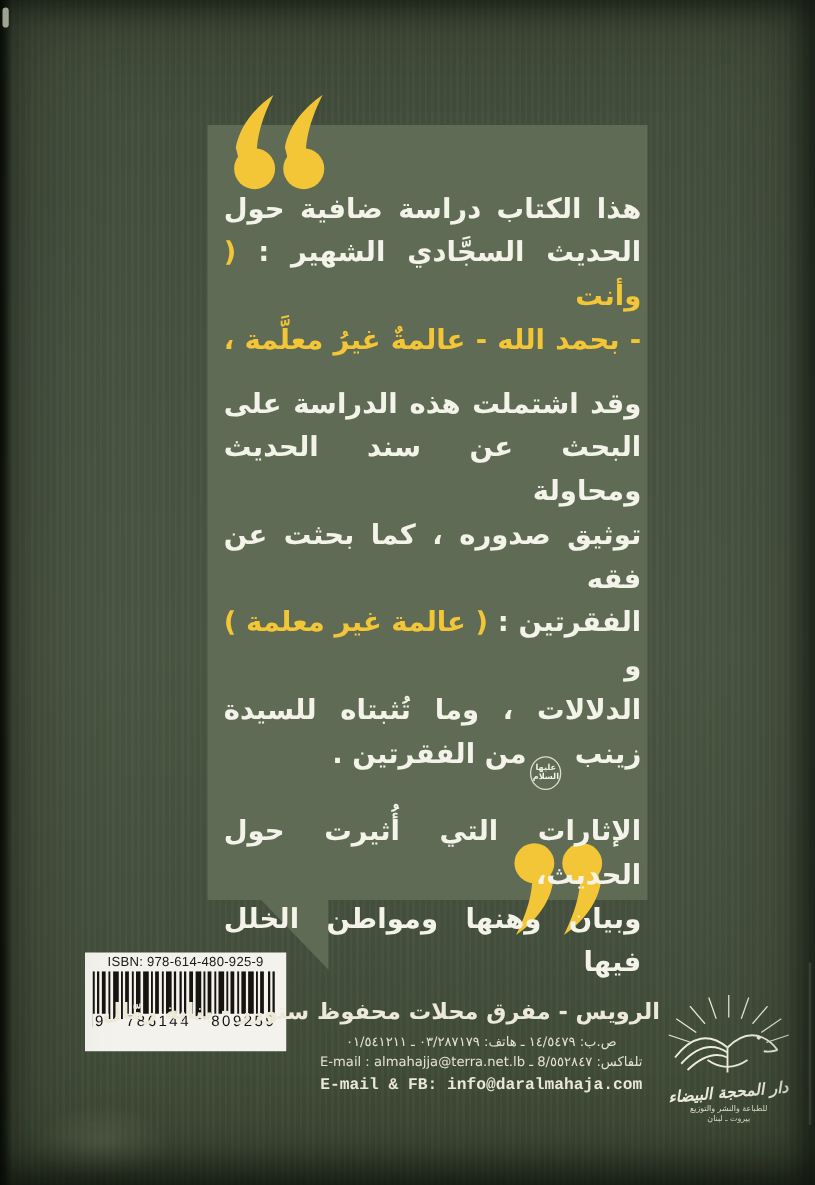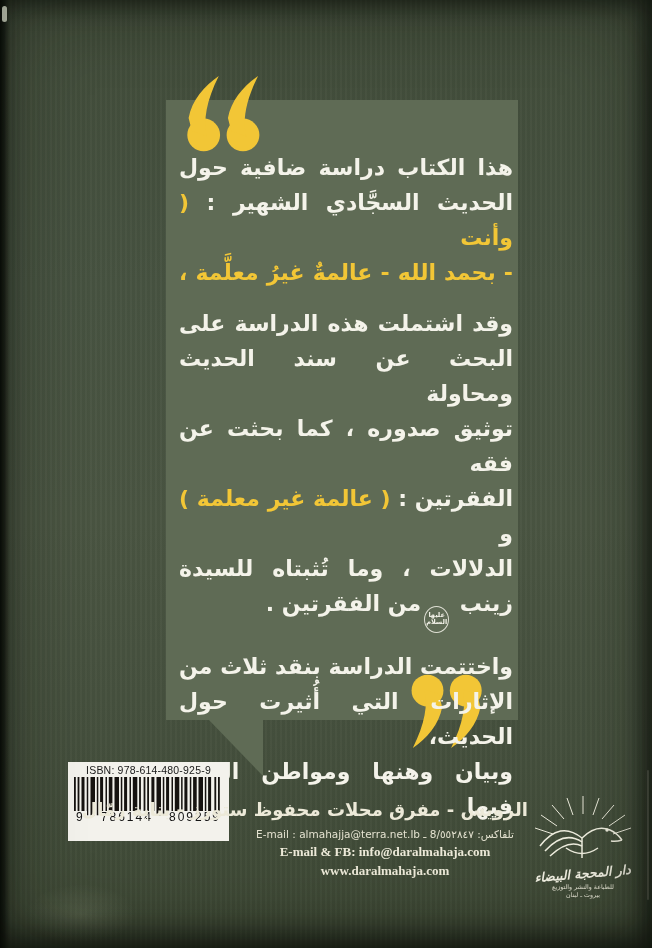--- a/index.html
+++ b/index.html
@@ -48,21 +48,21 @@
     text-align:center;letter-spacing:.2px;line-height:12px;}
   .bars{width:150px;height:45px;margin:1px auto 0;display:block;}
   .bc-digits{display:flex;justify-content:space-between;align-items:flex-end;
     font-family:"Liberation Sans",sans-serif;font-size:12px;color:#141414;
     letter-spacing:2px;padding:0 2px;margin-top:-11px;line-height:12px;}
   .bc-digits span{background:#f3f2ec;padding:0 2px;}
 
   .pubinfo{position:absolute;left:242px;top:799px;width:286px;text-align:center;color:#ece9d8;}
   .p-ar1{direction:rtl;font-size:18px;font-weight:bold;white-space:nowrap;margin-bottom:8px;}
   .p-ar2{direction:rtl;font-size:10.5px;white-space:nowrap;margin-bottom:4px;color:#e4e2d0;}
-  .p-en{font-family:Liberation Serif, serif;font-weight:bold;font-size:13px;margin-bottom:3px;}
+  .p-en{font-family:Liberation Mono, monospace;font-weight:bold;font-size:13px;margin-bottom:3px;}
   .logo{position:absolute;left:524px;top:786px;width:118px;height:118px;}
 
 </style>
 </head>
 <body>
 
 <div class="cover">
 
   <div class="edge-left"></div>
   <div class="speck"></div>
@@ -107,21 +107,20 @@
       <div class="line"><span class="w">توثيق صدوره ، كما بحثت عن فقه</span></div>
       <div class="line"><span class="w">الفقرتين : </span><span class="y">( عالمة غير معلمة )</span><span class="w"> و</span></div>
       <div class="line"><span class="w">الدلالات ، وما تُثبتاه للسيدة</span></div>
       <div class="line r"><span class="w">زينب </span><span class="seal">
             <span>عليها</span>
             <span>السلام</span>
           </span><span class="w">من الفقرتين .</span></div>
     </div>
 
     <div class="para">
-      <div class="line"><span class="w">واختتمت الدراسة بنقد ثلاث من</span></div>
       <div class="line"><span class="w">الإثارات التي أُثيرت حول الحديث،</span></div>
       <div class="line"><span class="w">وبيان وهنها ومواطن الخلل فيها .</span></div>
     </div>
   </div>
 
   <div class="barcode">
     <div class="isbn-label">ISBN: 978-614-480-925-9</div>
     <svg class="bars" viewBox="0 0 100 40" preserveAspectRatio="none">
       <g fill="#161310">
         <rect x="0" y="0" width="1.2" height="40"></rect>
@@ -160,23 +159,23 @@
     </svg>
     <div class="bc-digits">
       <span>9</span>
       <span>786144</span>
       <span>809259</span>
     </div>
   </div>
 
   <div class="pubinfo">
     <div class="p-ar1">الرويس - مفرق محلات محفوظ ستورز - بناية رمّال</div>
+    <div class="p-ar2">ص.ب: ١٤/٥٤٧٩ ـ هاتف: ٠٣/٢٨٧١٧٩ ـ ٠١/٥٤١٢١١</div>
     <div class="p-ar2">تلفاكس: 8/٥٥٢٨٤٧ ـ E-mail : almahajja@terra.net.lb</div>
     <div class="p-en">E-mail &amp; FB: info@daralmahaja.com</div>
-    <div class="p-en">www.daralmahaja.com</div>
   </div>
 
   <svg class="logo" viewBox="0 0 118 118">
     <g stroke="#e9e8d9" stroke-width="1" fill="none">
       <path d="M59 28 L59 10"></path>
         <path d="M49 29 L43 12"></path>
         <path d="M40 33 L28 19"></path>
       <path d="M33 40 L17 29"></path>
         <path d="M29 48 L11 42"></path>
       <path d="M69 29 L75 12"></path>

